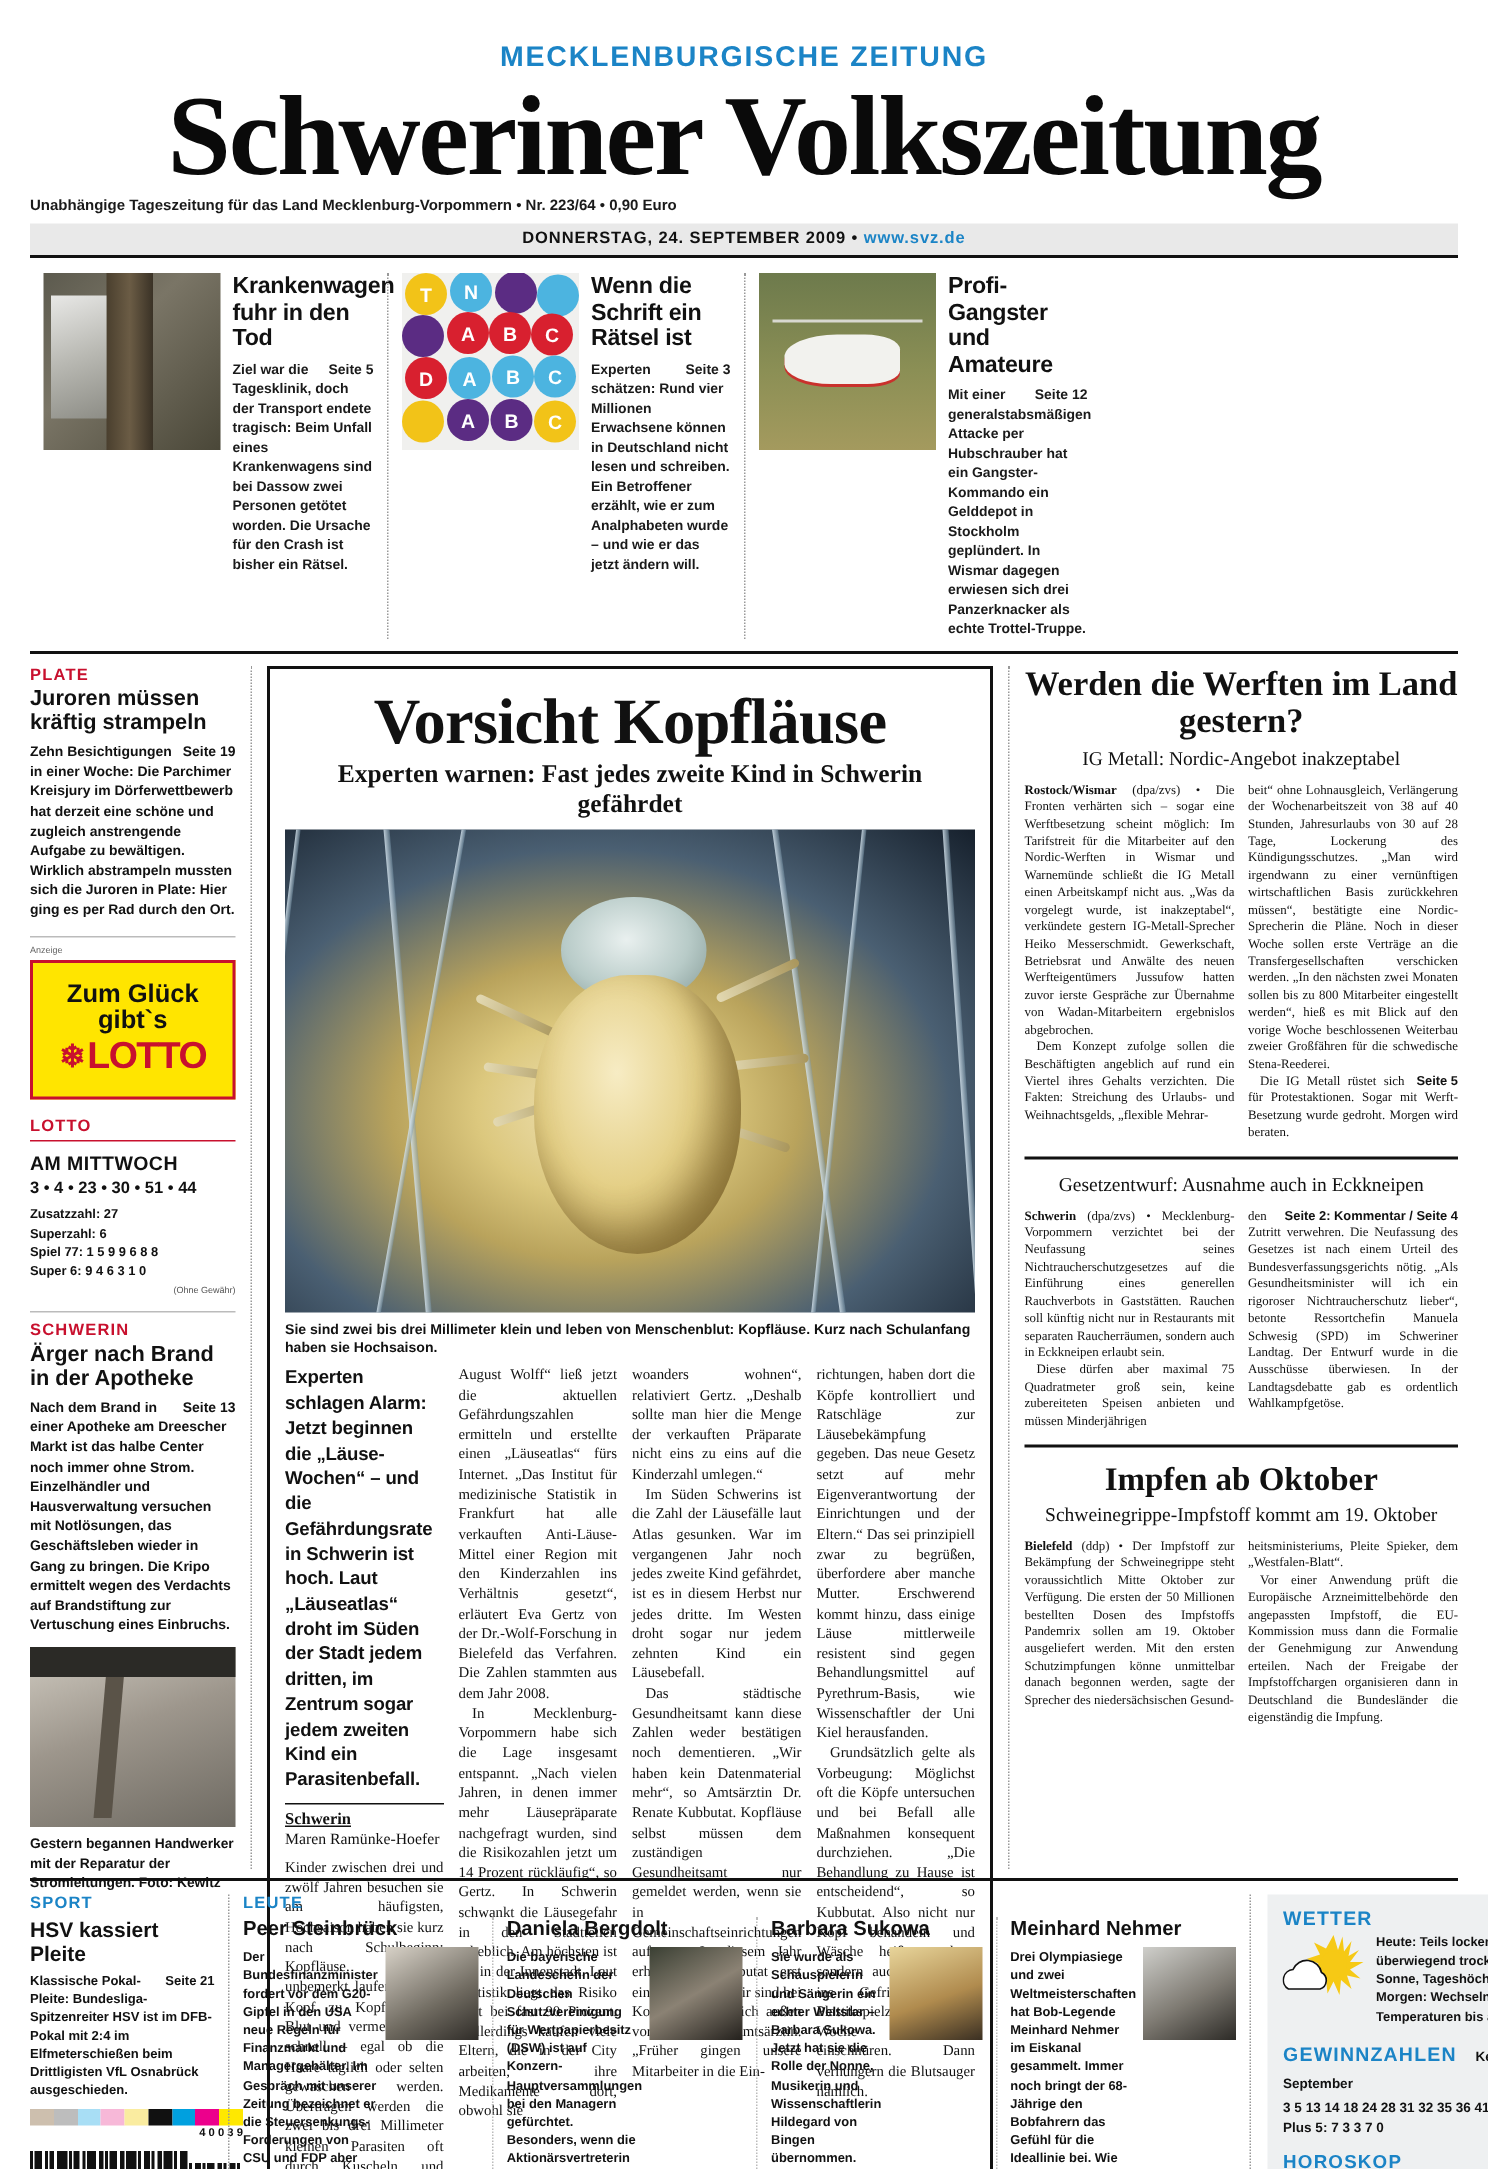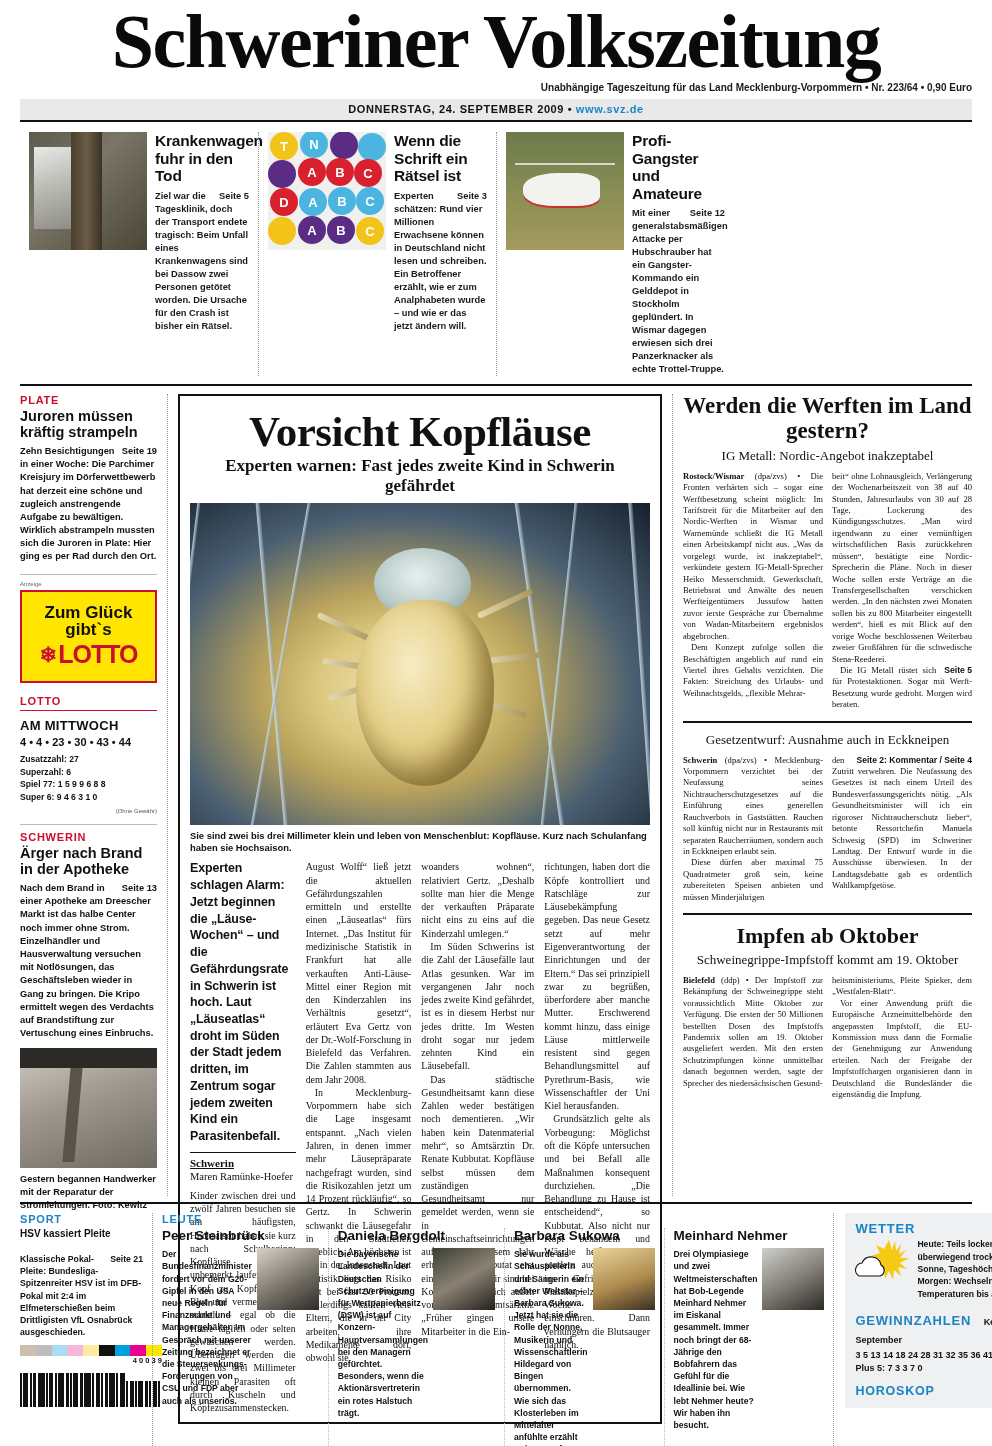--- a/index.html
+++ b/index.html
@@ -26,21 +26,21 @@
     text-align: center;
     font-family: "Liberation Serif", serif;
     font-weight: bold;
     font-size: 76px;
     line-height: 0.98;
     letter-spacing: -1.5px;
     margin-top: 4px;
     color: #0a0a0a;
   }
   .masthead-sub {
-    text-align: right;
+    text-align: left;
     font-size: 10px;
     font-weight: bold;
     margin-top: 4px;
     color: #1a1a1a;
   }
   .masthead-bar {
     background: #e9e9e9;
     text-align: center;
     font-size: 11px;
     font-weight: bold;
@@ -219,21 +219,21 @@
   .rule-black { border-top:2px solid #111; margin:10px 0 9px; }
 
   
   .bottom {
     border-top:2px solid #111;
     margin-top:6px; padding-top:9px; display:flex;
   }
   .b-sport { width:132px; flex:0 0 132px; padding-right:9px; }
   .b-leute { flex:1; padding:0 9px; border-left:1px dotted #999; }
   .b-wetter{ width:300px; flex:0 0 300px; padding-left:11px; border-left:1px dotted #999; }
-  .b-head { font-size:10px; font-weight:bold; margin-bottom:14px; }
+  .b-head { font-size:14px; font-weight:bold; margin-bottom:4px; }
   .b-copy { font-size:8.7px; font-weight:bold; line-height:1.4; }
   .b-copy .pg { float:right; }
 
   .leute-grid { display:flex; gap:9px; }
   .leute-item { flex:1; }
   .leute-item + .leute-item { border-left:1px dotted #bbb; padding-left:9px; }
   .leute-name { font-size:13.5px; font-weight:bold; margin-bottom:5px; }
   .leute-row { display:flex; gap:5px; }
   .leute-txt { font-size:8.6px; font-weight:bold; line-height:1.42; flex:1; }
   .portrait { width:62px; height:62px; flex:0 0 62px; }
@@ -264,20 +264,21 @@
   .bars { display:flex; align-items:flex-end; height:40px; width:142px; margin-top:2px; }
   .bars i { display:block; background:#111; margin-right:1.4px; }
   .bc-top { font-size:7.5px; font-weight:bold; text-align:right; width:142px; }
 </style>
 </head>
 <body>
 
 <div class="page">
 
   <div>
+    <div class="kicker">MECKLENBURGISCHE ZEITUNG</div>
     <div class="masthead-title">Schweriner Volkszeitung</div>
     <div class="masthead-sub">Unabhängige Tageszeitung für das Land Mecklenburg-Vorpommern • Nr. 223/64 • 0,90 Euro</div>
     <div class="masthead-bar">
       <span>DONNERSTAG, 24. SEPTEMBER 2009</span>
       <span>•</span>
       <span class="url">www.svz.de</span>
     </div>
   </div>
 
   <div class="teasers">
@@ -361,21 +362,21 @@
         <div class="l2">gibt`s</div>
         <div class="l3">
           <span class="clover">❄</span>
           <span>LOTTO</span>
         </div>
       </div>
 
       <div class="lotto-label">LOTTO</div>
       <div class="lotto-rule"></div>
       <div class="lotto-day">AM MITTWOCH</div>
-      <div class="lotto-nums">4 • 4 • 23 • 30 • 43 • 44</div>
+      <div class="lotto-nums">3 • 4 • 23 • 30 • 51 • 44</div>
       <div class="lotto-extra">
         <div>Zusatzzahl: 27</div>
         <div>Superzahl: 6</div>
         <div>Spiel 77: 1 5 9 9 6 8 8</div>
         <div>Super 6: 9 4 6 3 1 0</div>
       </div>
       <div class="ohne">(Ohne Gewähr)</div>
 
       <div class="hr-thin"></div>
 

